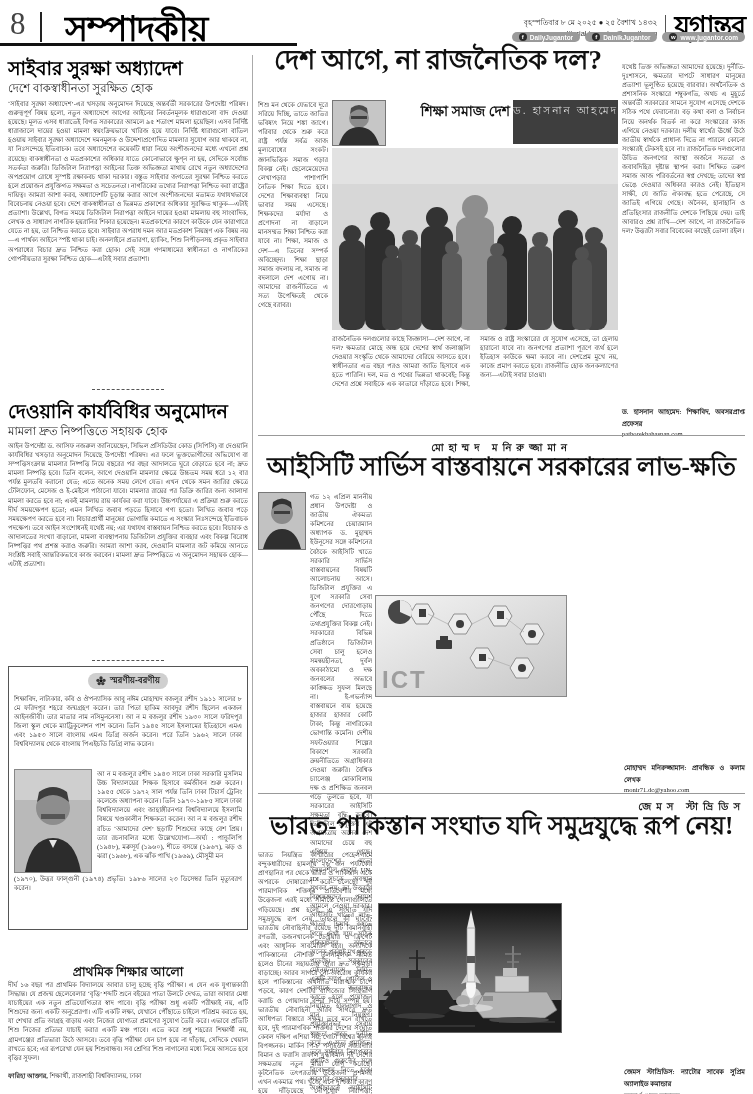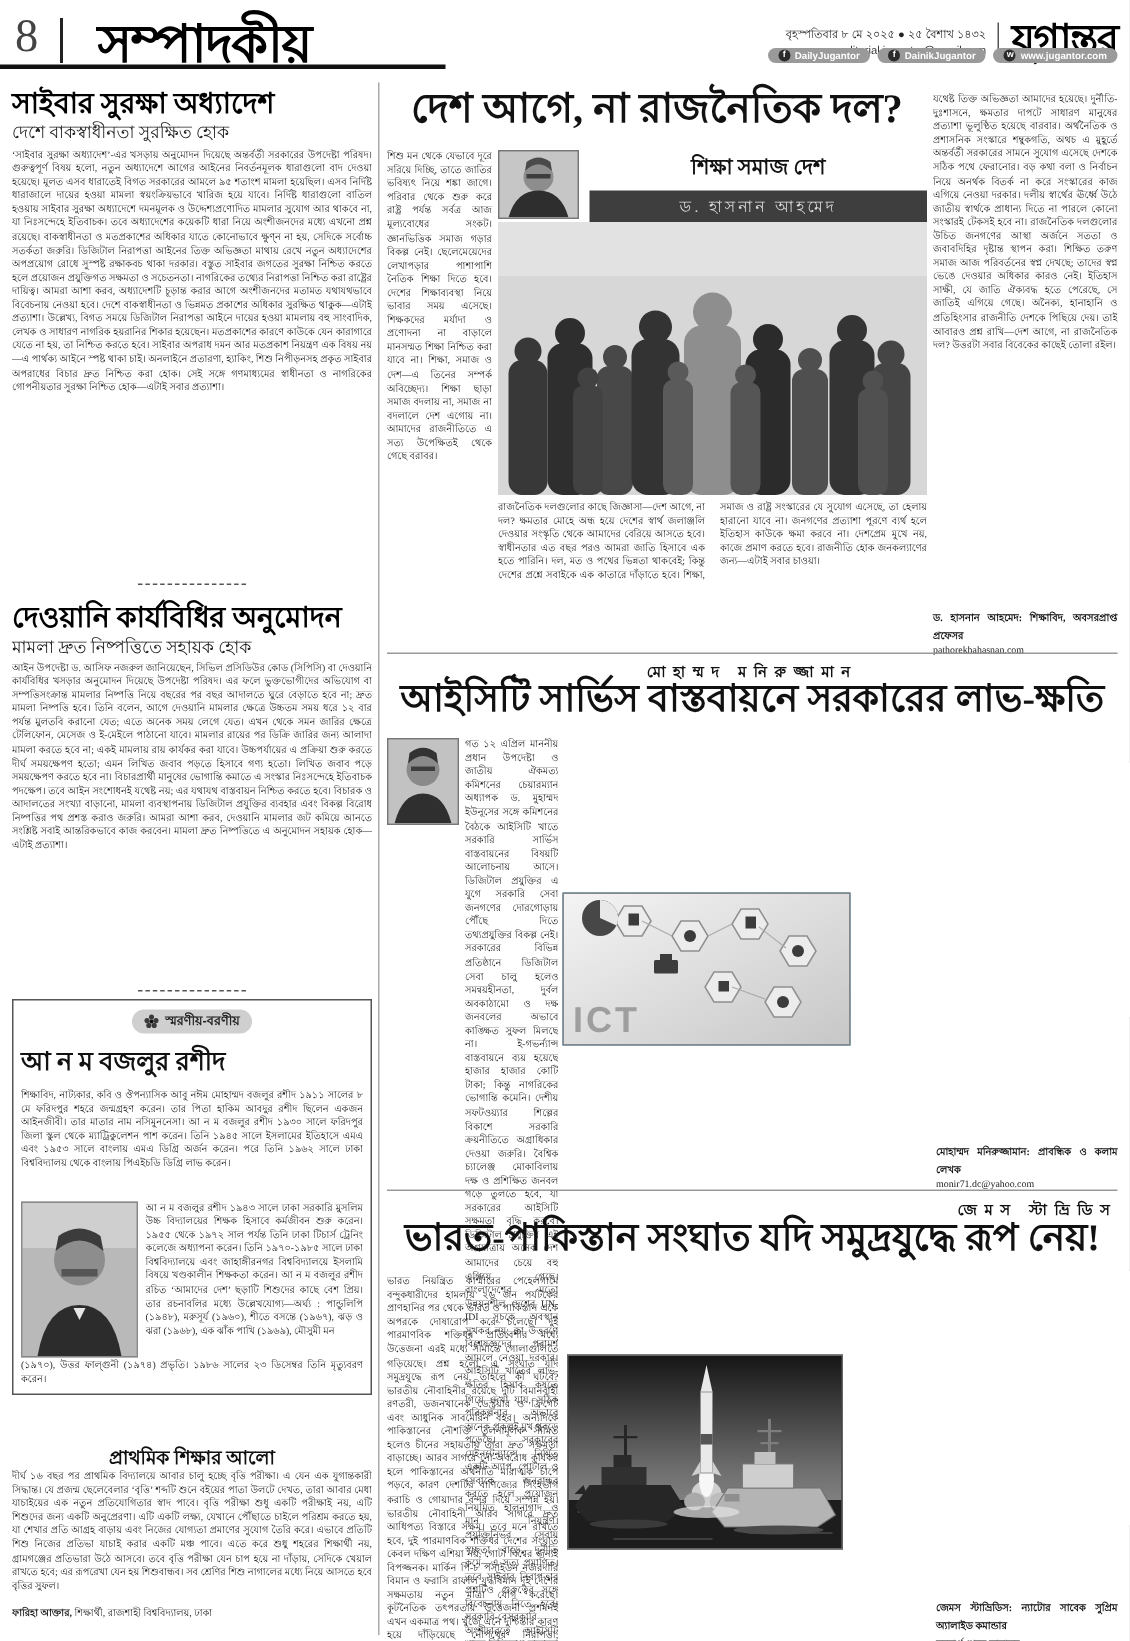--- a/index.html
+++ b/index.html
@@ -54,27 +54,27 @@
                display:flex;align-items:center;padding:0 6px;gap:6px;box-sizing:border-box;}
   .lb-line{flex:1;height:2px;background:#c9c9c9;}
   .lb-pill{background:#d9d9d9;border:2px solid #fff;border-radius:9px;padding:0 14px;
            font-size:12.5px;font-weight:800;color:#1a1a1a;line-height:15px;}
   .letter-head{left:8px;top:963px;width:240px;text-align:center;font-size:12.5px;font-weight:800;}
   .letter-body{left:8px;top:980px;width:240px;height:90px;}
   .letter-sign{left:8px;top:1071px;width:240px;font-size:6.5px;}
   .letter-sign b{font-weight:800;}
 
   
-  .top-head{left:262px;top:56px;width:352px;text-align:center;font-size:27px;font-weight:800;line-height:1.2;}
+  .top-head{left:262px;top:44px;width:352px;text-align:center;font-size:27px;font-weight:800;line-height:1.2;}
   .top-lcol{left:258px;top:100px;width:70px;height:332px;}
   .top-center{left:332px;top:100px;width:286px;}
   .author-row{display:flex;gap:7px;height:44px;}
   .portrait{background:#c4c4c4;flex:none;overflow:hidden;}
   .tp-photo{width:52px;height:44px;border:1px solid #777;}
-  .ar-stack{flex:1;display:flex;flex-direction:column;justify-content:space-between;gap:3px;}
+  .ar-stack{flex:1;display:flex;justify-content:flex-end;gap:3px;}
   .kicker{text-align:center;font-size:14px;font-weight:800;}
   .author-bar{background:#3e3e3e;color:#ddd;text-align:center;font-size:10.5px;
               letter-spacing:2px;padding:3px 0;}
   .crowd{margin-top:4px;width:286px;height:182px;display:block;}
   .top-center-body{margin-top:4px;height:96px;column-count:2;column-gap:10px;}
   .top-rcol{left:622px;top:62px;width:123px;}
   .top-rcol-body{height:344px;}
   .credit-b{font-size:6.6px;font-weight:800;text-align:justify;}
   .credit-s{font-size:6.6px;color:#222;}
 
@@ -142,21 +142,20 @@
             <circle cx="5" cy="2" r="1.7"></circle>
             <circle cx="2" cy="4.4" r="1.7"></circle>
             <circle cx="8" cy="4.4" r="1.7"></circle>
             <circle cx="3.2" cy="7.6" r="1.7"></circle>
             <circle cx="6.8" cy="7.6" r="1.7"></circle>
             <circle cx="5" cy="5" r="1.4" fill="#111"></circle>
           </g>
         </svg>
       <span>স্মরণীয়-বরণীয়</span>
     </div>
-    <div class="bio-head">আ ন ম বজলুর রশীদ</div>
     <div class="bio-b1 bt">শিক্ষাবিদ, নাট্যকার, কবি ও ঔপন্যাসিক আবু নঈম মোহাম্মদ বজলুর রশীদ ১৯১১ সালের ৮ মে ফরিদপুর শহরে জন্মগ্রহণ করেন। তার পিতা হাকিম আবদুর রশীদ ছিলেন একজন আইনজীবী। তার মাতার নাম নসিমুননেসা। আ ন ম বজলুর রশীদ ১৯৩০ সালে ফরিদপুর জিলা স্কুল থেকে ম্যাট্রিকুলেশন পাশ করেন। তিনি ১৯৪৫ সালে ইসলামের ইতিহাসে এমএ এবং ১৯৫৩ সালে বাংলায় এমএ ডিগ্রি অর্জন করেন। পরে তিনি ১৯৬২ সালে ঢাকা বিশ্ববিদ্যালয় থেকে বাংলায় পিএইচডি ডিগ্রি লাভ করেন।</div>
     <div class="bio-row">
       <div class="bio-photo portrait">
         <svg width="76" height="102" viewBox="0 0 76 102">
           <rect width="76" height="102" fill="#b9b9b9"></rect>
           <rect width="76" height="30" fill="#cfcfcf"></rect>
           <circle cx="38" cy="38" r="17" fill="#8d8d8d"></circle>
           <path d="M22 32 q16 -14 32 0 l-2 -10 q-14 -10 -28 0 z" fill="#3c3c3c"></path>
           <rect x="26" y="44" width="24" height="5" fill="#555"></rect>
           <path d="M10 102 q6 -34 28 -34 q22 0 28 34 z" fill="#2c2c2c"></path>

